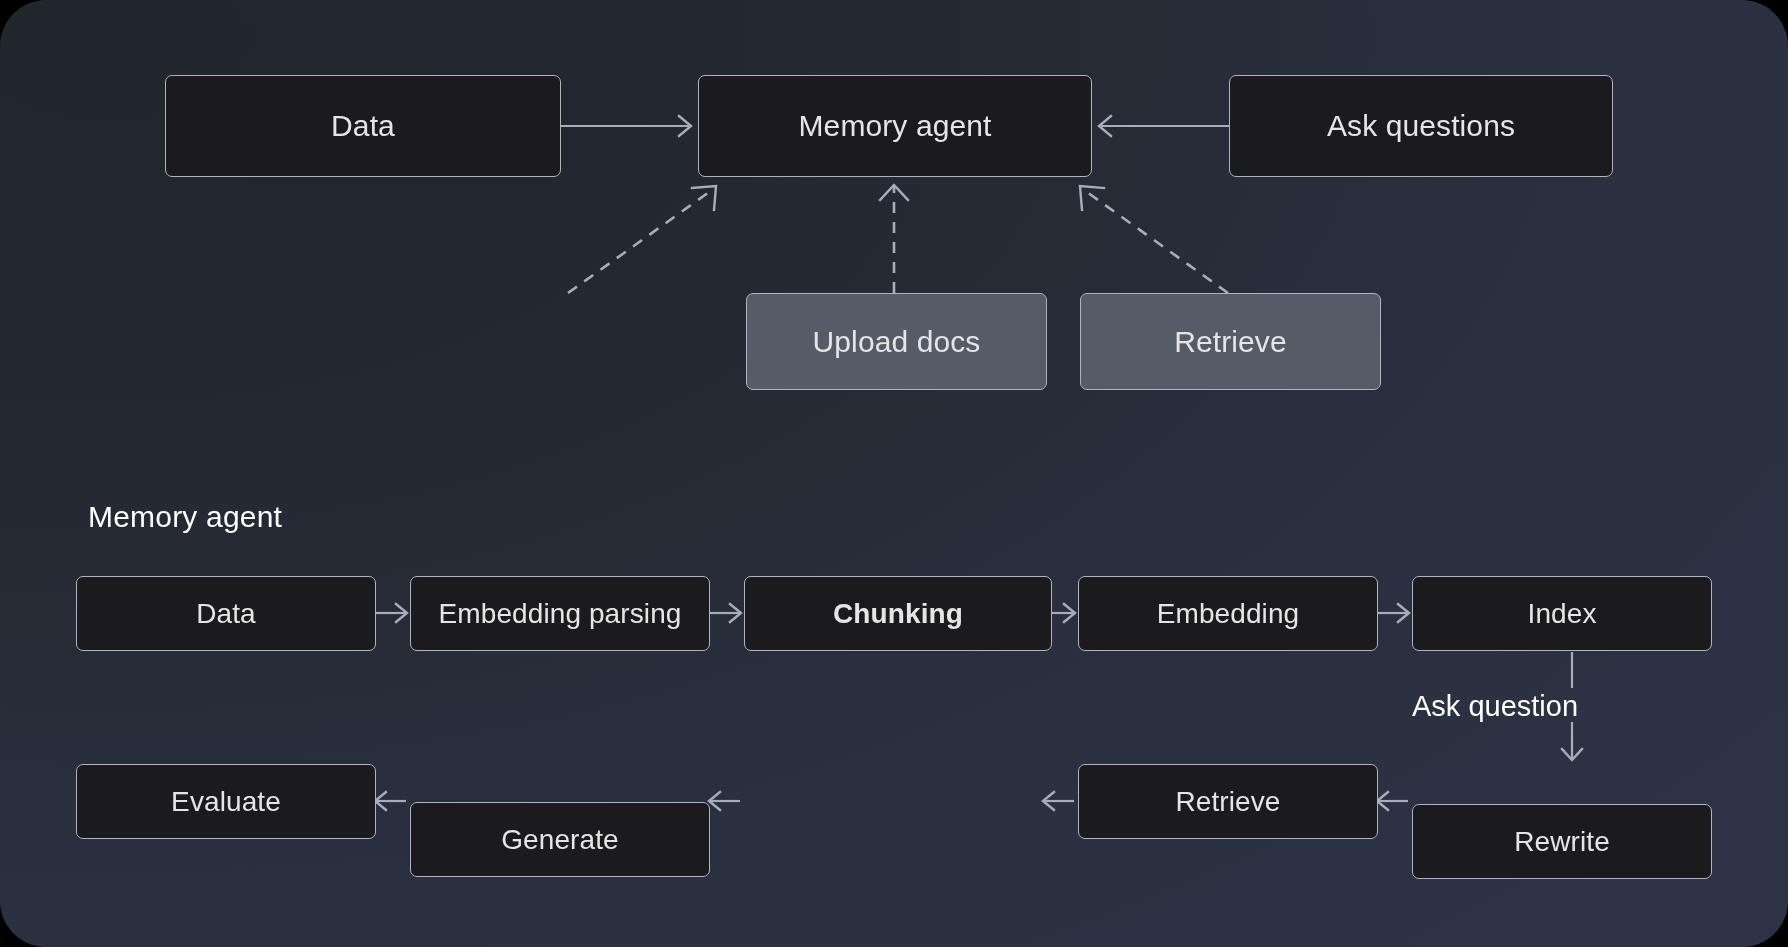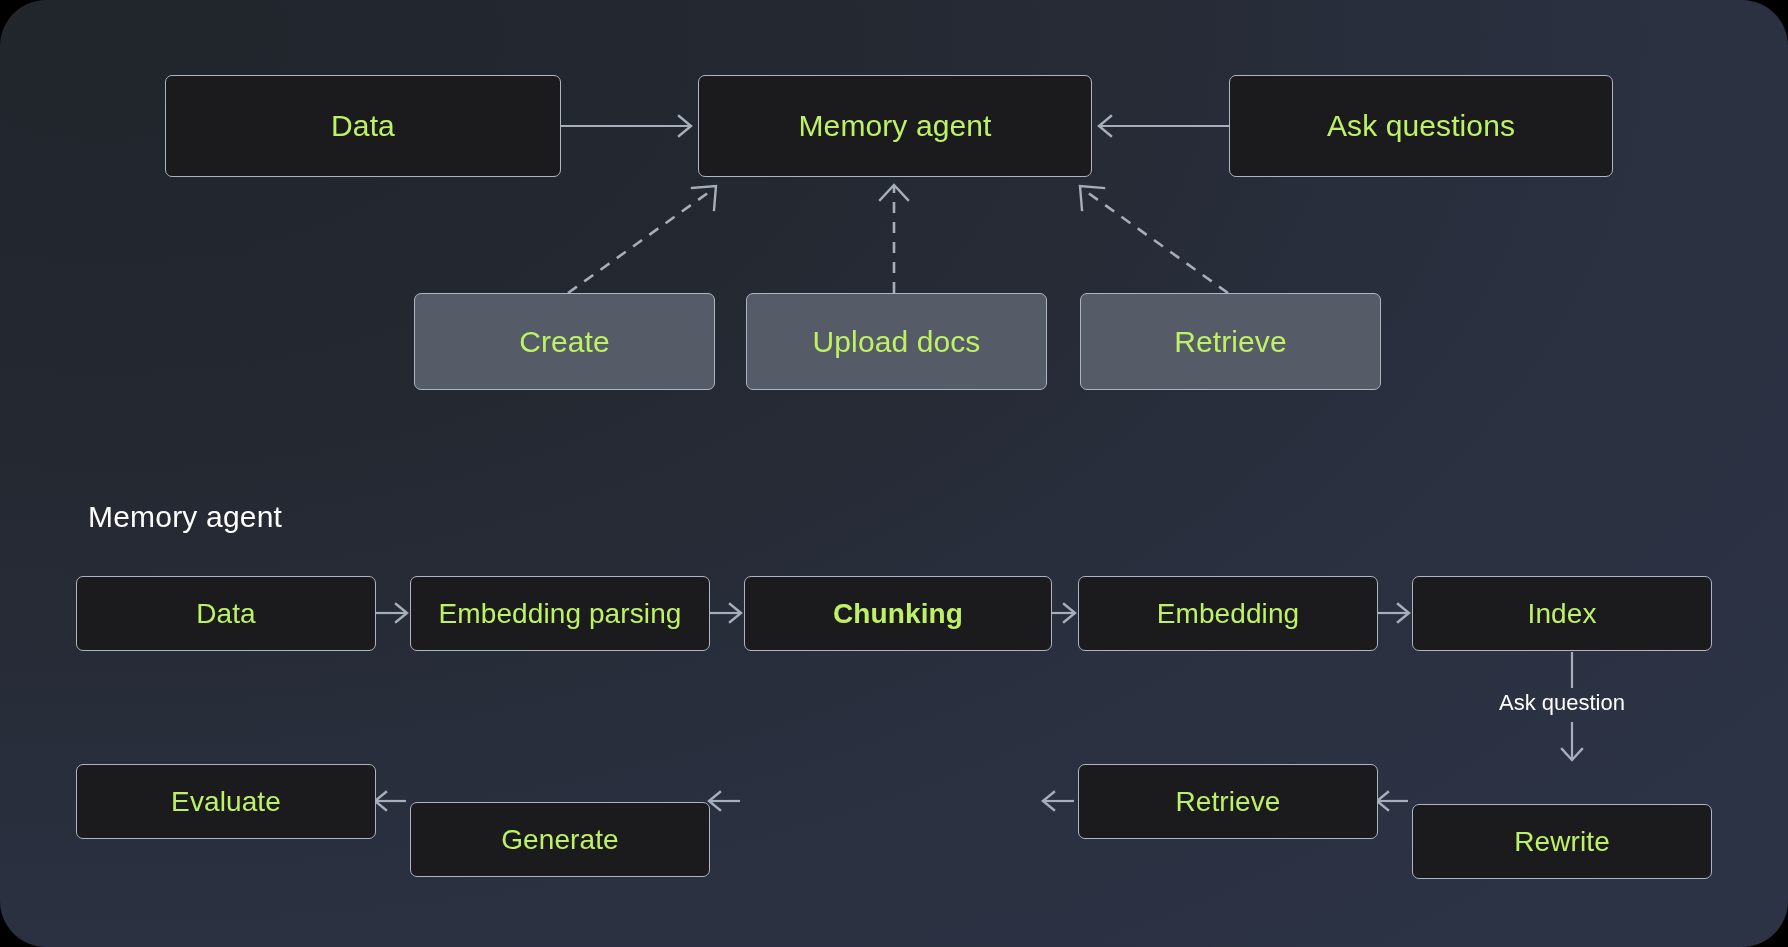--- a/index.html
+++ b/index.html
@@ -26,21 +26,21 @@
   }
 
   .node {
     position: absolute;
     box-sizing: border-box;
     display: flex;
     align-items: center;
     justify-content: center;
     border: 1.6px solid #aeb5c2;
     border-radius: 7px;
-    color: #bef264;
+    color: #e5e5e5;
     background: #1b1b1d;
     letter-spacing: 0.1px;
     text-align: center;
     white-space: nowrap;
   }
   .node.action {
     background: #555b67;
     border-color: #aeb5c2;
   }
 
@@ -52,23 +52,22 @@
     position: absolute;
     color: #ffffff;
     font-size: 30px;
     letter-spacing: 0.2px;
     white-space: nowrap;
   }
 
   .edge-label {
     position: absolute;
     color: #ffffff;
-    font-size: 22px;
+    font-size: 29px;
     white-space: nowrap;
-    text-align: center;
   }
 
   svg.edges {
     position: absolute;
     left: 0; top: 0;
     width: 1788px;
     height: 947px;
     pointer-events: none;
     overflow: visible;
   }
@@ -161,21 +160,20 @@
       <polyline class="head" points="386,792 375,801 386,810"></polyline>
     </g>
   </svg>
 
   <div class="node t-lg" style="left:165px; top:75px; width:396px; height:102px;">Data</div>
 
   <div class="node t-lg" style="left:698px; top:75px; width:394px; height:102px;">Memory agent</div>
 
   <div class="node t-lg" style="left:1229px; top:75px; width:384px; height:102px;">Ask questions</div>
 
-  <div class="node action t-lg" style="left:414px; top:293px; width:301px; height:97px;">Create</div>
 
   <div class="node action t-lg" style="left:746px; top:293px; width:301px; height:97px;">Upload docs</div>
 
   <div class="node action t-lg" style="left:1080px; top:293px; width:301px; height:97px;">Retrieve</div>
 
   <div class="section-title" style="left:88px; top:500px;">Memory agent</div>
 
   <div class="node t-md" style="left:76px; top:576px; width:300px; height:75px;">Data</div>
 
   <div class="node t-md" style="left:410px; top:576px; width:300px; height:75px;">Embedding parsing</div>

